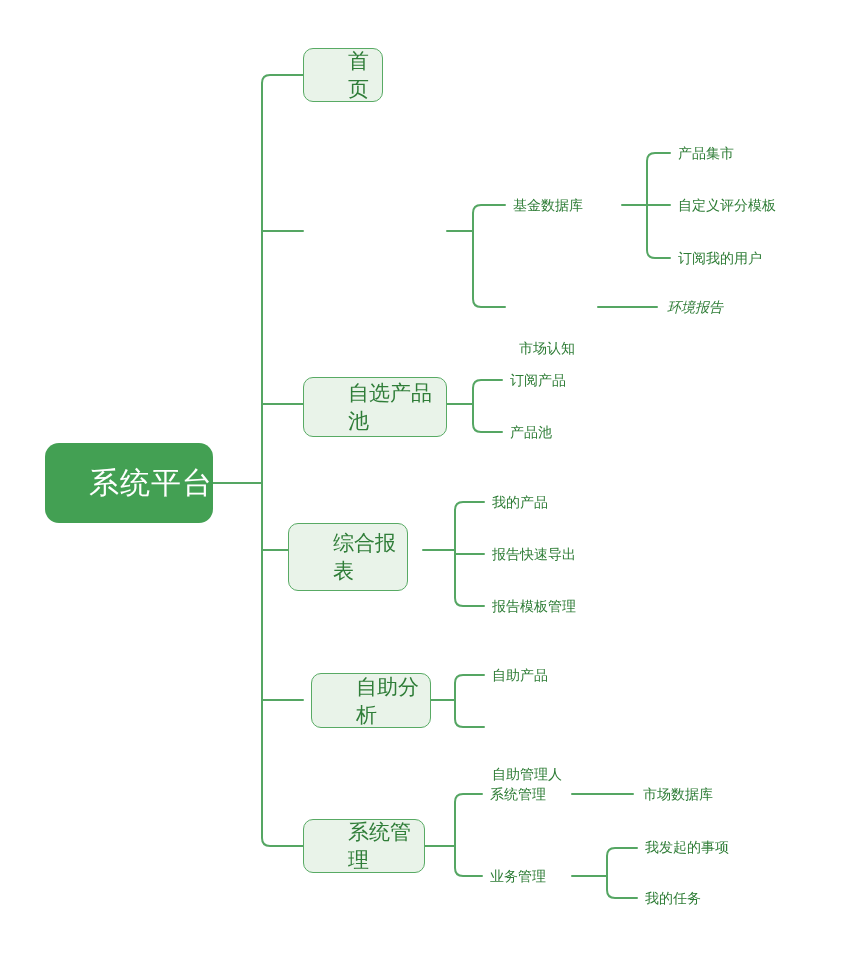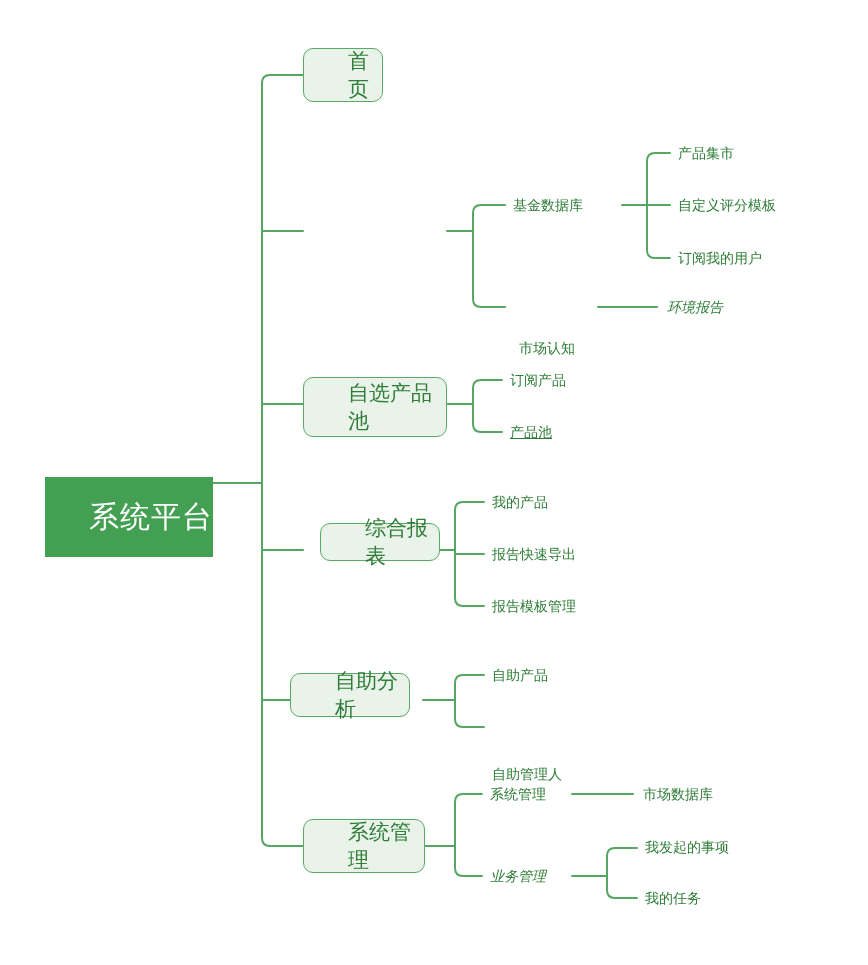--- a/index.html
+++ b/index.html
@@ -20,24 +20,23 @@
     position:relative;
     overflow:hidden;
   }
   .canvas{position:absolute;left:0;top:0;width:868px;height:965px;}
   svg.wires{position:absolute;left:0;top:0;width:868px;height:965px;}
   svg.wires path{fill:none;stroke:var(--line);stroke-width:2;stroke-linecap:round;}
   .node{position:absolute;display:flex;align-items:center;justify-content:center;padding-left:44px;}
   .node-root{
     background:var(--rootFill);
     color:var(--rootText);
-    border-radius:0;
+    border-radius:14px;
     font-size:30px;
     letter-spacing:1px;
-    margin-top:34px;
   }
   .node-box{
     background:var(--boxFill);
     border:1.5px solid var(--boxBorder);
     color:var(--boxText);
     border-radius:10px;
     font-size:21px;
   }
   .node-label{
     position:absolute;
@@ -84,40 +83,40 @@
     <path d="M572 794 H633"></path>
 
     <path d="M572 876 H607"></path>
     <path d="M637 848 H615 Q607 848 607 856 V890 Q607 898 615 898 H637"></path>
   </svg>
 
   <div class="node node-root" style="left:45px;top:443px;width:168px;height:80px;">系统平台</div>
 
   <div class="node node-box" style="left:303px;top:48px;width:80px;height:54px;">首页</div>
   <div class="node node-box" style="left:303px;top:377px;width:144px;height:60px;">自选产品池</div>
-  <div class="node node-box" style="left:320px;top:523px;width:120px;height:38px;">综合报表</div>
-  <div class="node node-box" style="left:290px;top:673px;width:120px;height:44px;">自助分析</div>
+  <div class="node node-box" style="left:288px;top:523px;width:120px;height:68px;">综合报表</div>
+  <div class="node node-box" style="left:311px;top:673px;width:120px;height:55px;">自助分析</div>
   <div class="node node-box" style="left:303px;top:819px;width:122px;height:54px;">系统管理</div>
 
   <div class="node-label" style="left:513px;top:205px;">基金数据库</div>
   <div class="node-label" style="left:678px;top:153px;">产品集市</div>
   <div class="node-label" style="left:678px;top:205px;">自定义评分模板</div>
   <div class="node-label" style="left:678px;top:258px;">订阅我的用户</div>
   <div class="node-label" style="left:519px;top:307px;margin-top:41px;">市场认知</div>
   <div class="node-label" style="left:667px;top:307px;font-style:italic;">环境报告</div>
 
   <div class="node-label" style="left:510px;top:380px;">订阅产品</div>
-  <div class="node-label" style="left:510px;top:432px;text-decoration:underline;">产品池</div>
+  <div class="node-label" style="left:510px;top:432px;">产品池</div>
 
   <div class="node-label" style="left:492px;top:502px;text-align:center;">我的产品</div>
   <div class="node-label" style="left:492px;top:554px;">报告快速导出</div>
   <div class="node-label" style="left:492px;top:606px;">报告模板管理</div>
 
   <div class="node-label" style="left:492px;top:675px;">自助产品</div>
   <div class="node-label" style="left:492px;top:727px;margin-top:47px;">自助管理人</div>
 
   <div class="node-label" style="left:490px;top:794px;">系统管理</div>
   <div class="node-label" style="left:643px;top:794px;">市场数据库</div>
-  <div class="node-label" style="left:490px;top:876px;font-style:italic;">业务管理</div>
+  <div class="node-label" style="left:490px;top:876px;">业务管理</div>
   <div class="node-label" style="left:645px;top:848px;font-family:Liberation Serif, serif;">我发起的事项</div>
   <div class="node-label" style="left:645px;top:898px;">我的任务</div>
 
 </div>
 
 </body></html>

